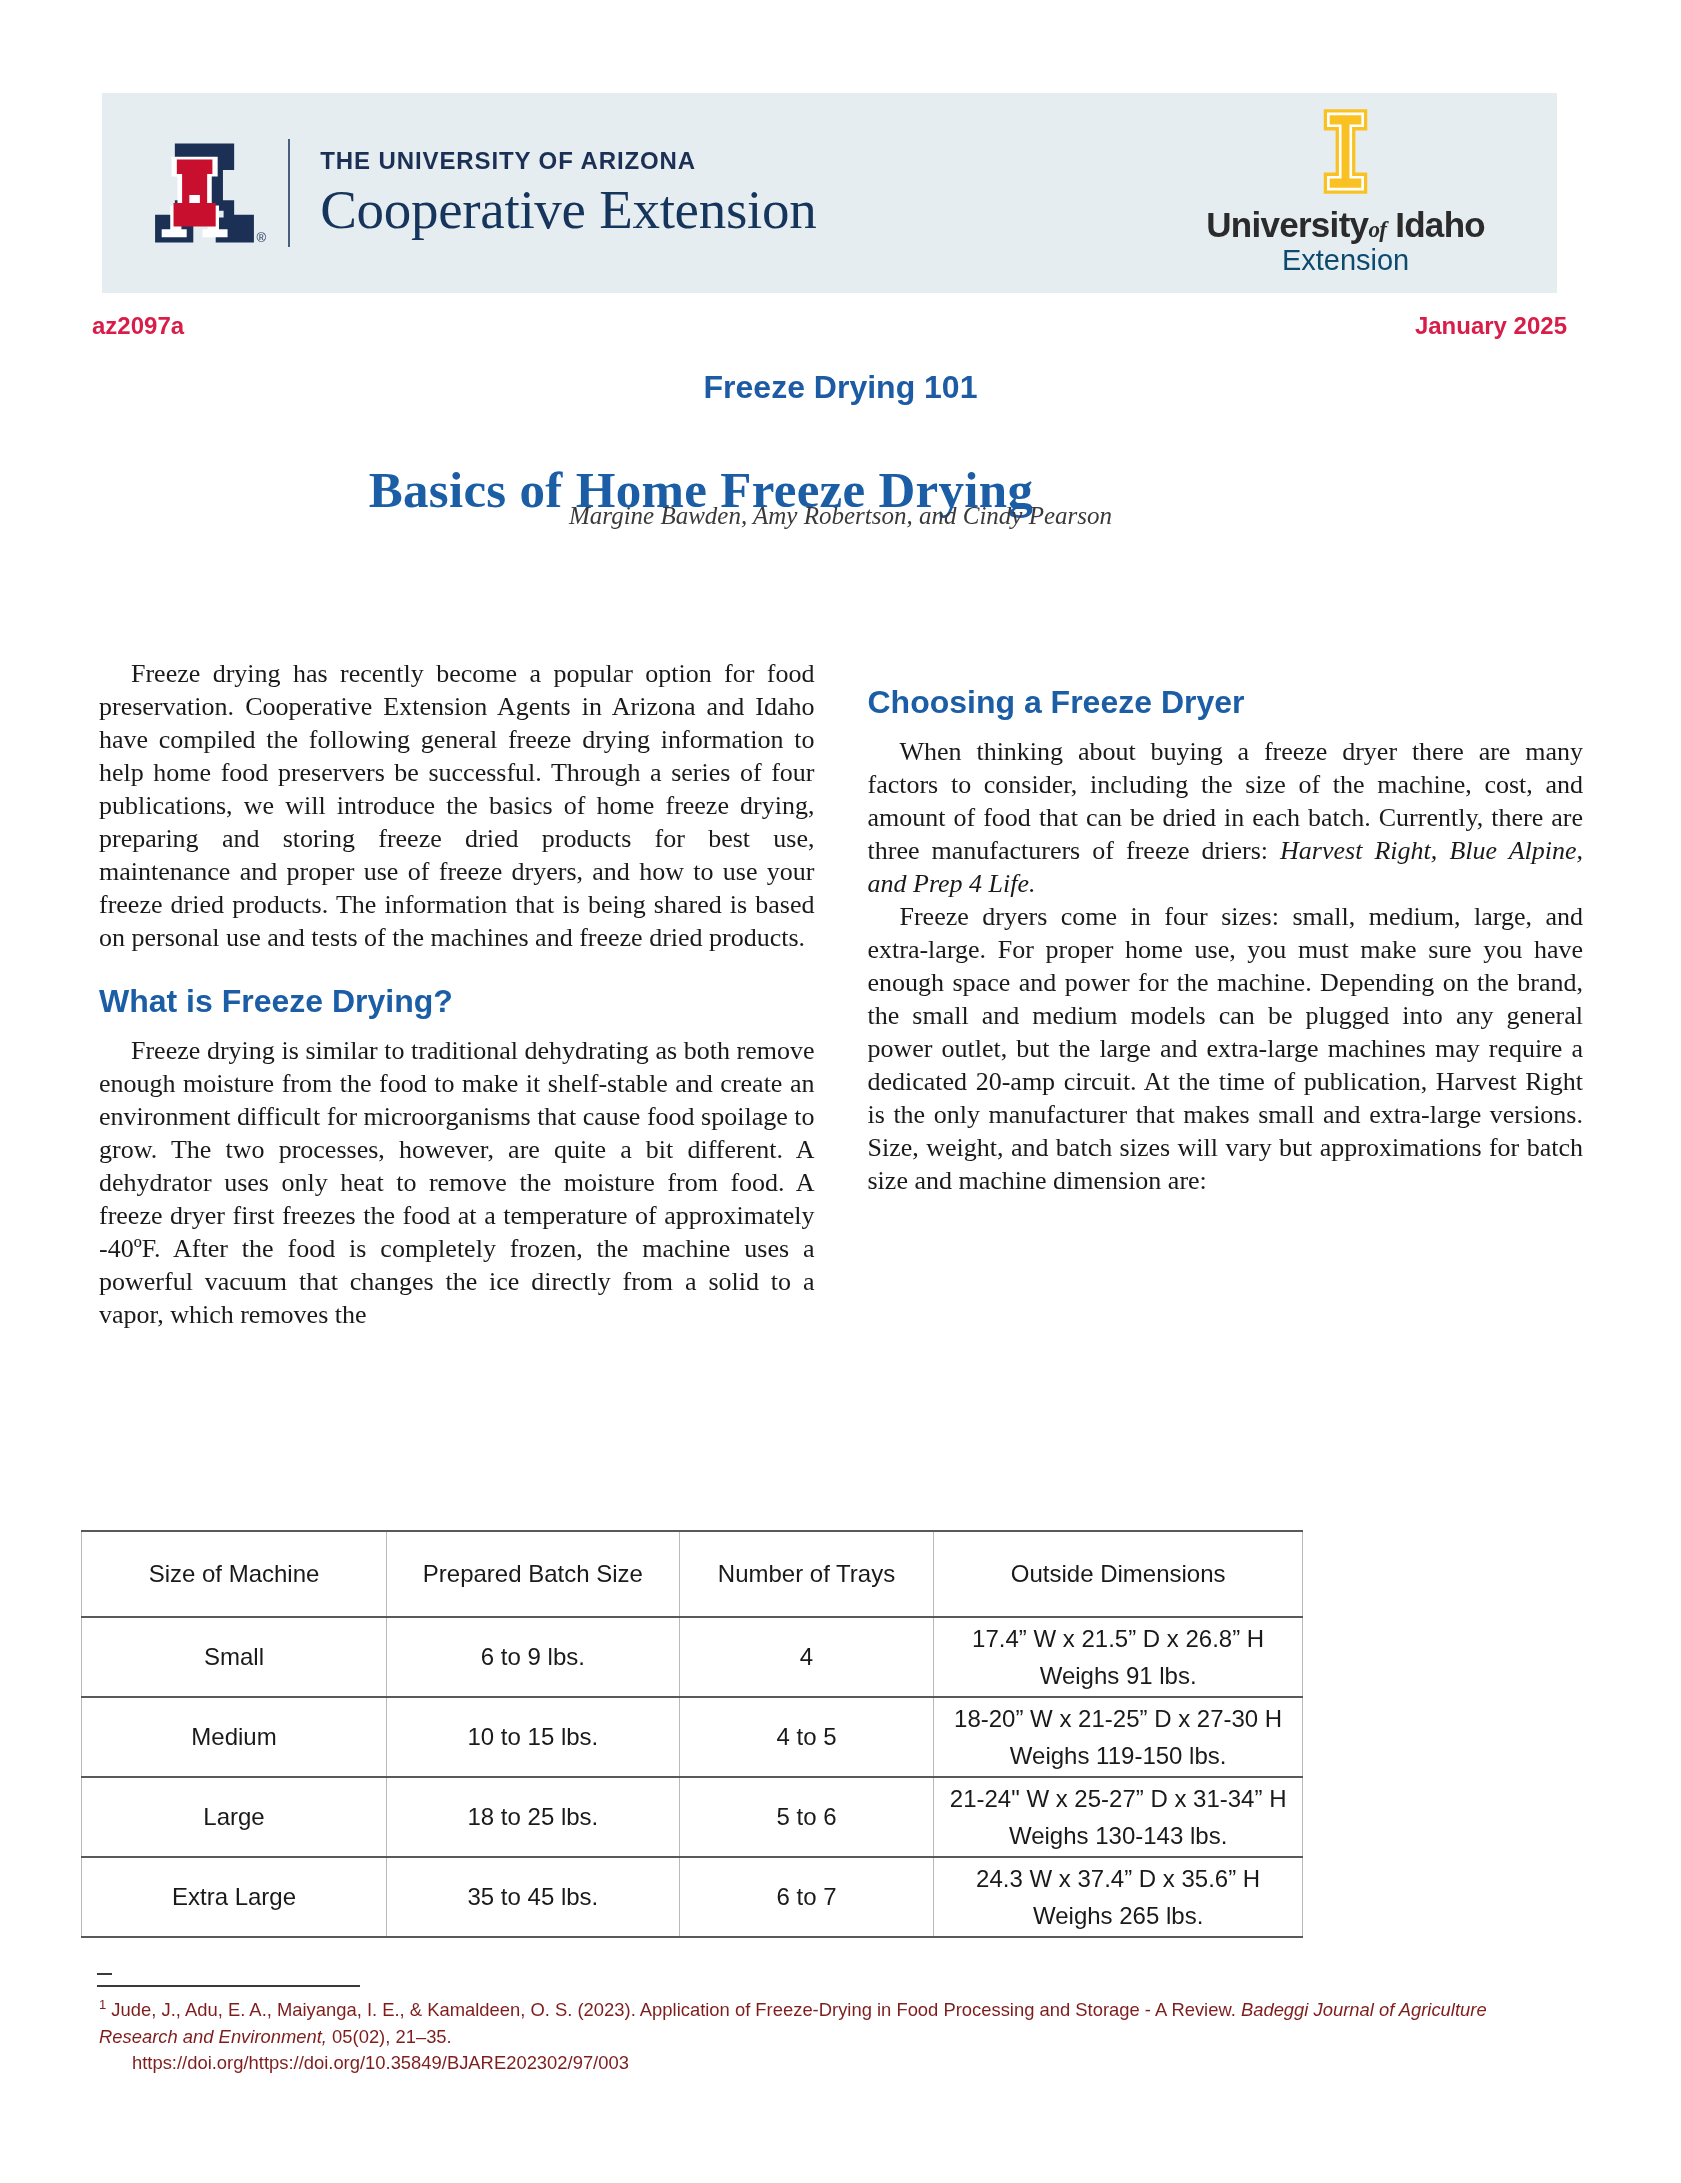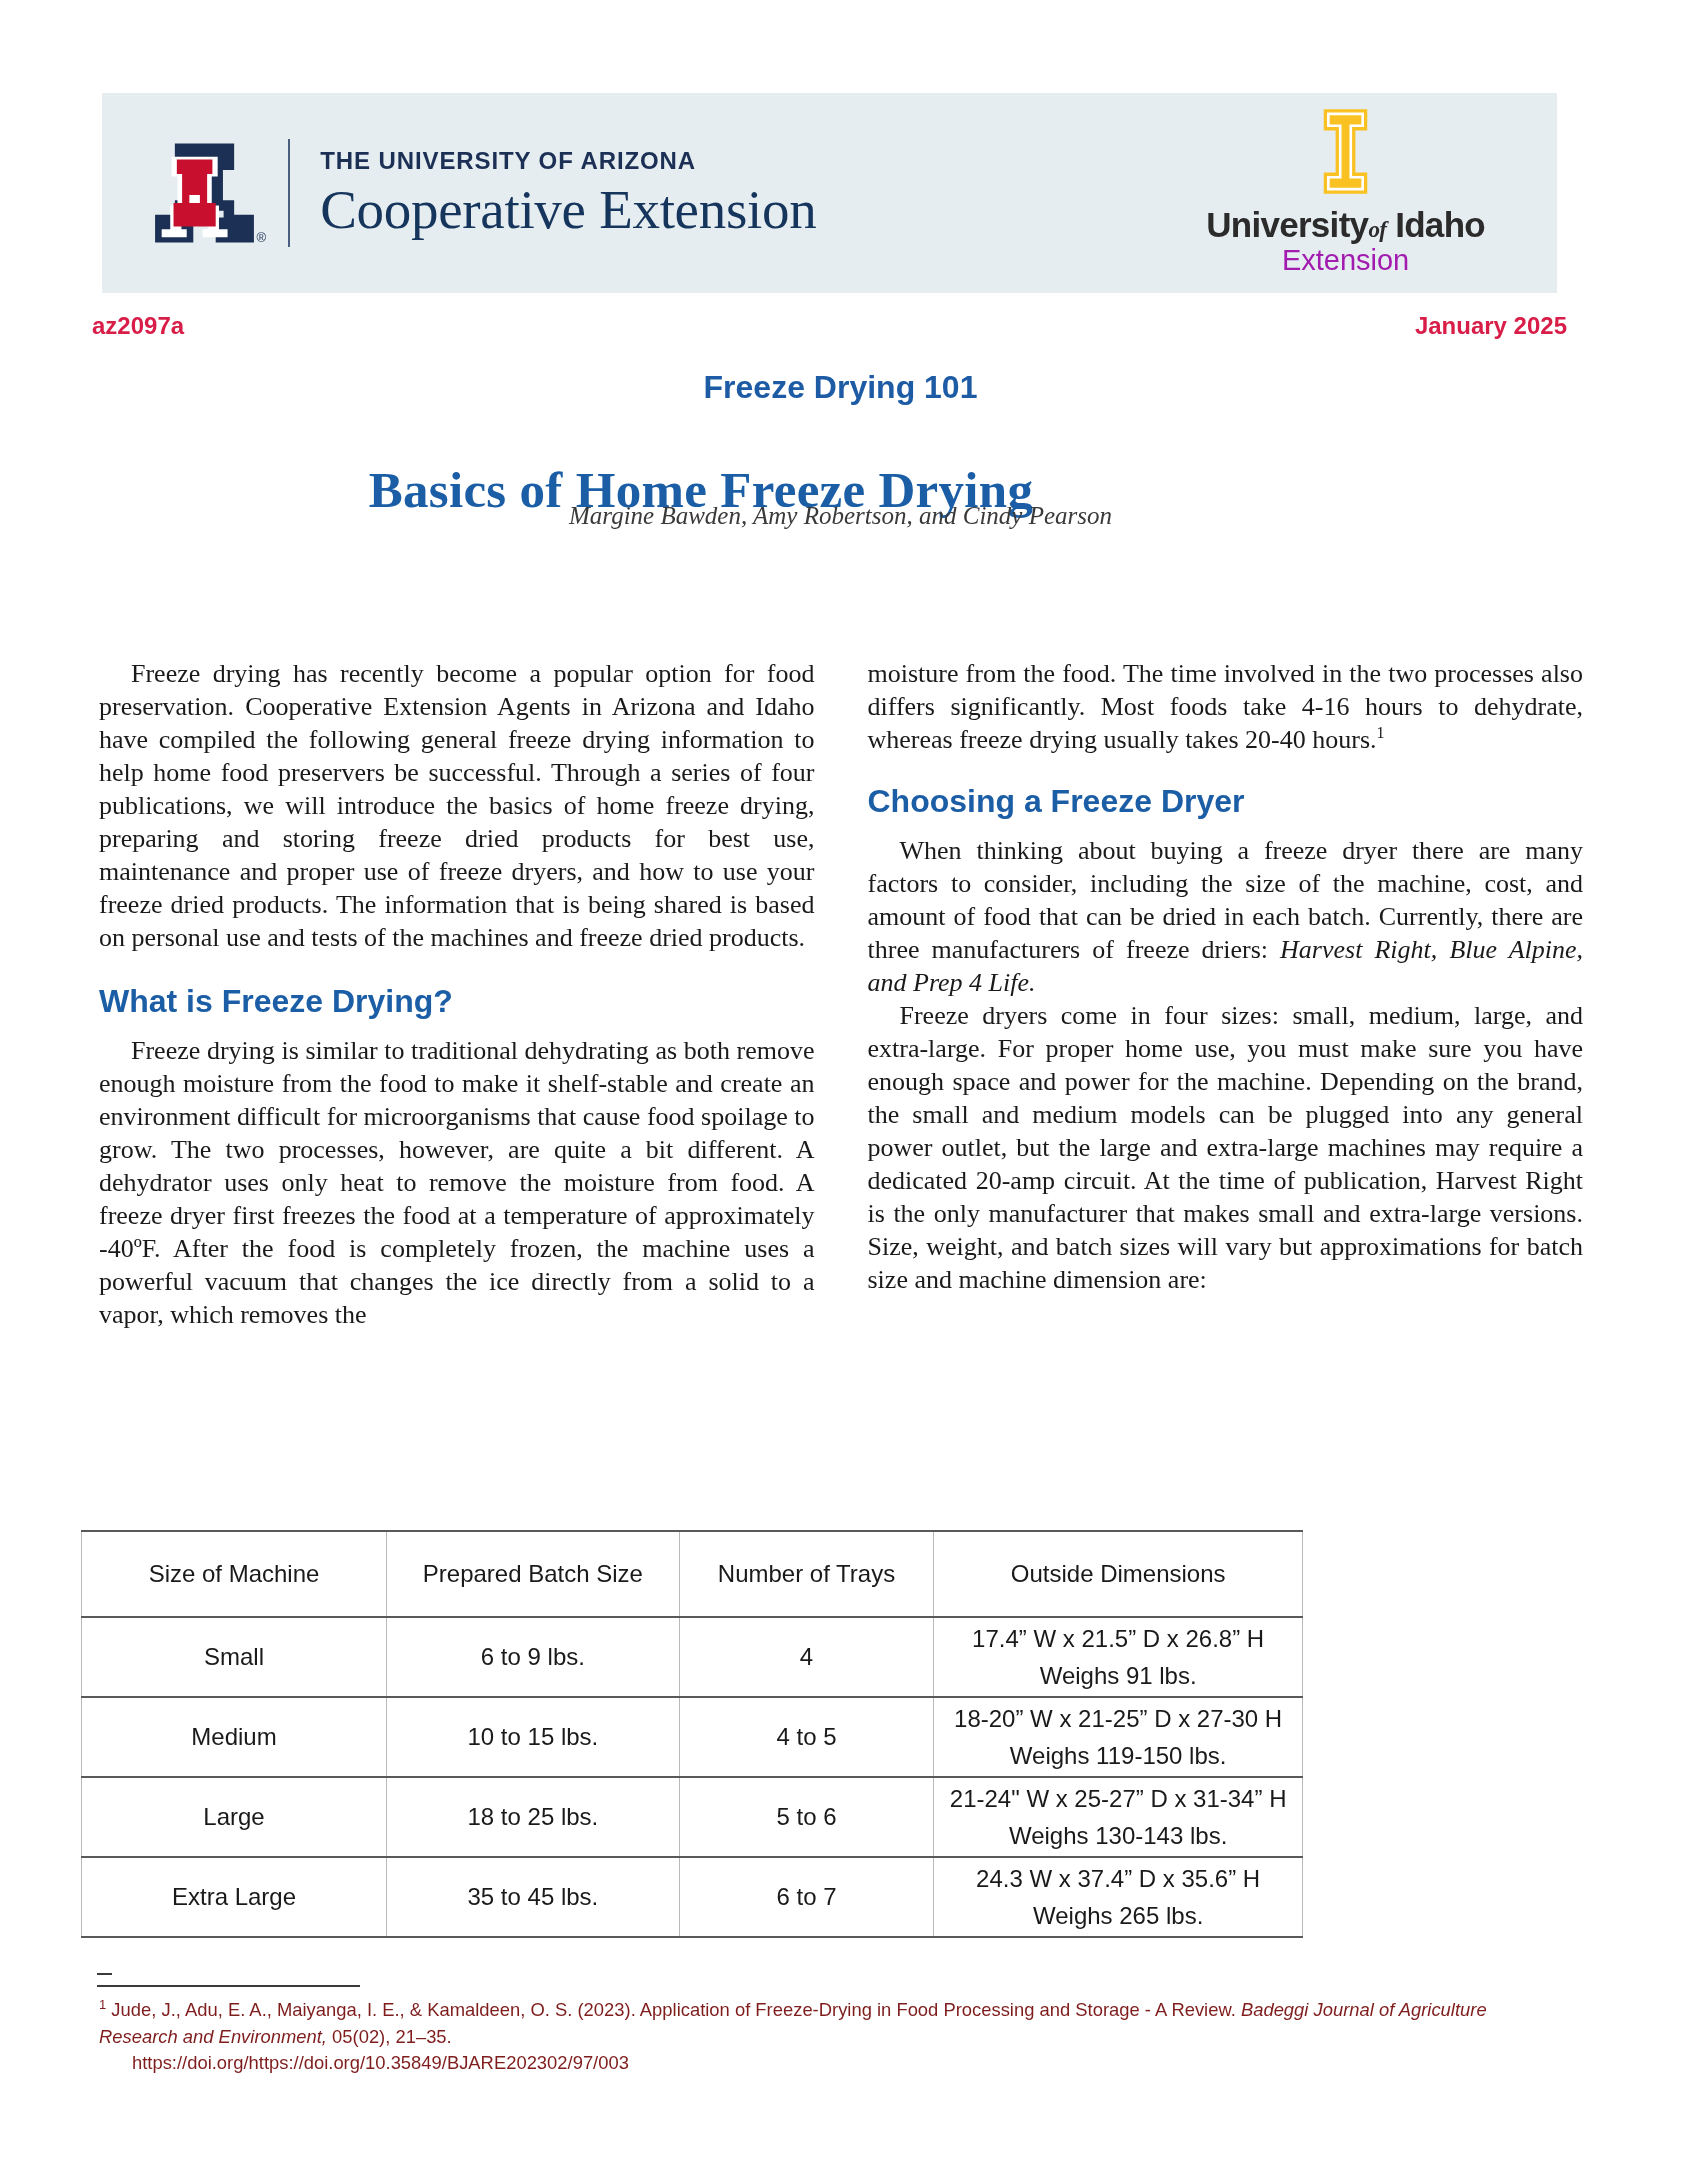--- a/index.html
+++ b/index.html
@@ -68,21 +68,21 @@
     width:49px;height:87px;position:relative;margin-bottom:12px;
   }
   .ui-name{
     font-family:"Liberation Sans",sans-serif;
     font-size:35px;font-weight:700;color:#2b2b2b;
     line-height:1;letter-spacing:-0.7px;
   }
   .ui-name i{font-family:"Liberation Serif",serif;font-style:italic;font-weight:700;font-size:23px;}
   .ui-ext{
     font-family:"Liberation Sans",sans-serif;
-    font-size:29px;color:#a21caf;line-height:1.25;
+    font-size:29px;color:#0c4a6e;line-height:1.25;
   }
 
   
   .pubrow{
     position:absolute;left:92px;top:312px;width:1475px;
     display:flex;justify-content:space-between;
     font-family:"Liberation Sans",sans-serif;
     font-weight:700;font-size:24px;color:#d81e48;gap:36px;
   }
 
@@ -239,21 +239,20 @@
 
   <div class="cols">
 
     <div class="col">
       <p class="body">Freeze drying has recently become a popular option for food preservation. Cooperative Extension Agents in Arizona and Idaho have compiled the following general freeze drying information to help home food preservers be successful. Through a series of four publications, we will introduce the basics of home freeze drying, preparing and storing freeze dried products for best use, maintenance and proper use of freeze dryers, and how to use your freeze dried products. The information that is being shared is based on personal use and tests of the machines and freeze dried products.</p>
       <h2 class="sec first">What is Freeze Drying?</h2>
       <p class="body">Freeze drying is similar to traditional dehydrating as both remove enough moisture from the food to make it shelf-stable and create an environment difficult for microorganisms that cause food spoilage to grow. The two processes, however, are quite a bit different. A dehydrator uses only heat to remove the moisture from food. A freeze dryer first freezes the food at a temperature of approximately -40ºF. After the food is completely frozen, the machine uses a powerful vacuum that changes the ice directly from a solid to a vapor, which removes the</p>
     </div>
 
     <div class="col">
-      <p class="body noindent"><span>moisture from the food. The time involved in the two processes also differs significantly. Most foods take 4-16 hours to dehydrate, whereas freeze drying usually takes 20-40 hours.</span><sup class="fn">1</sup></p>
       <h2 class="sec">Choosing a Freeze Dryer</h2>
       <p class="body"><span>When thinking about buying a freeze dryer there are many factors to consider, including the size of the machine, cost, and amount of food that can be dried in each batch. Currently, there are three manufacturers of freeze driers: </span><span class="ital">Harvest Right, Blue Alpine, and Prep 4 Life.</span></p>
       <p class="body">Freeze dryers come in four sizes: small, medium, large, and extra-large. For proper home use, you must make sure you have enough space and power for the machine. Depending on the brand, the small and medium models can be plugged into any general power outlet, but the large and extra-large machines may require a dedicated 20-amp circuit. At the time of publication, Harvest Right is the only manufacturer that makes small and extra-large versions. Size, weight, and batch sizes will vary but approximations for batch size and machine dimension are:</p>
     </div>
   </div>
 
   <table class="specs">
     <colgroup>
       <col class="c1">
         <col class="c2">

